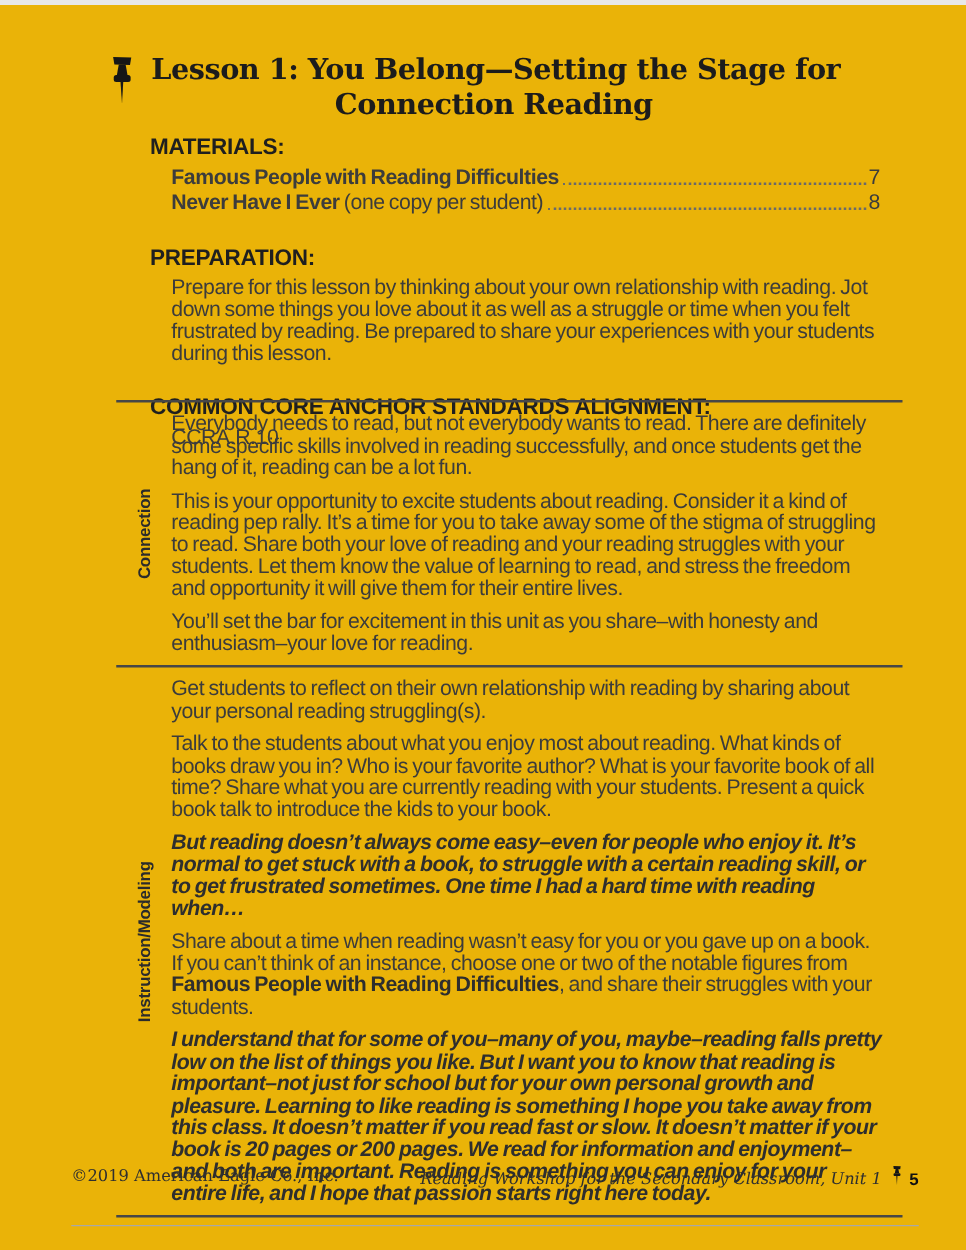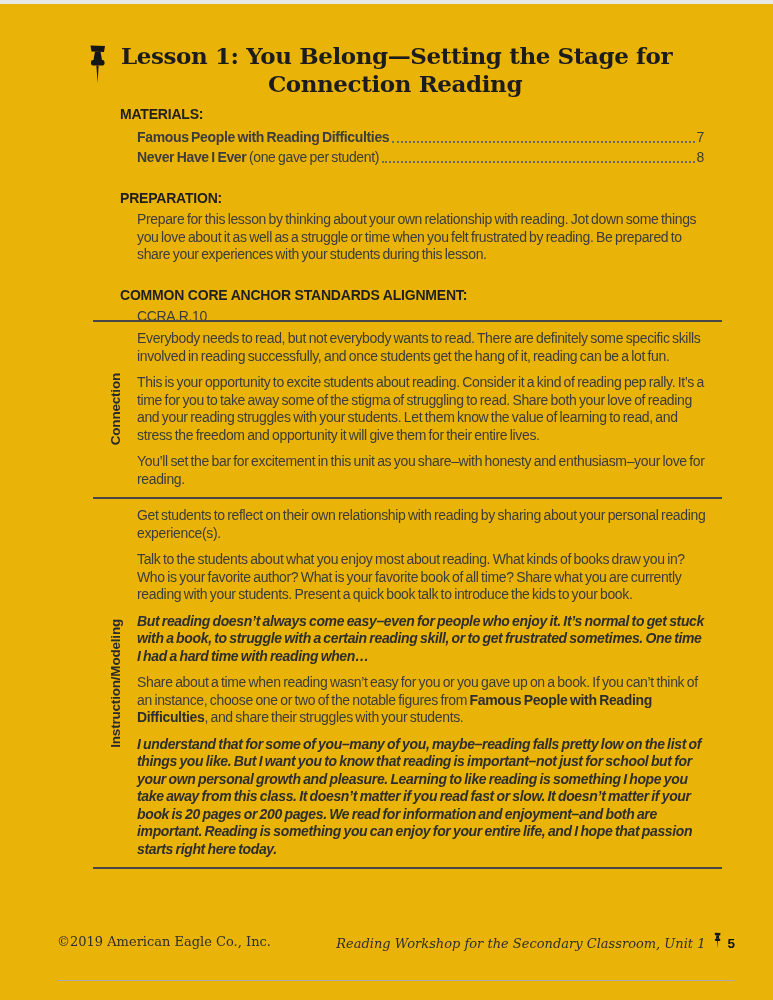--- a/index.html
+++ b/index.html
@@ -40,28 +40,28 @@
   .title .t2 { display: block; }
 
   
   .front {
     position: absolute;
     left: 120px;
     top: 102px;
     width: 584px;
   }
   .front h2 {
-    font-size: 14px;
+    font-size: 18px;
     font-weight: bold;
     letter-spacing: -0.2px;
     color: #1f1f1f;
     line-height: 1.25;
   }
   .body-text {
-    font-size: 14px;
+    font-size: 17px;
     letter-spacing: -0.35px;
     word-spacing: -1px;
     line-height: 17.5px;
     color: #3c3c3c;
   }
   .indent { padding-left: 17px; }
   .toc { padding-left: 17px; margin-top: 3px; }
   .toc-row {
     display: flex;
     align-items: flex-end;
@@ -175,21 +175,21 @@
   <section class="front">
     <h2>MATERIALS:</h2>
     <div class="toc body-text">
       <div class="toc-row">
         <span class="toc-title">Famous People with Reading Difficulties</span>
         <span class="leader"></span>
         <span class="toc-page">7</span>
       </div>
       <div class="toc-row">
         <span class="toc-title">Never Have I Ever</span>
-          <span class="toc-note"> (one gave per student)</span>
+          <span class="toc-note"> (one copy per student)</span>
         <span class="leader"></span>
         <span class="toc-page">8</span>
       </div>
     </div>
 
     <div class="gap"></div>
     <h2>PREPARATION:</h2>
     <div class="gap-sm"></div>
     <p class="body-text indent">Prepare for this lesson by thinking about your own relationship with reading. Jot down some things you love about it as well as a struggle or time when you felt frustrated by reading. Be prepared to share your experiences with your students during this lesson.</p>
 
@@ -210,21 +210,21 @@
         <p>This is your opportunity to excite students about reading. Consider it a kind of reading pep rally. It’s a time for you to take away some of the stigma of struggling to read. Share both your love of reading and your reading struggles with your students. Let them know the value of learning to read, and stress the freedom and opportunity it will give them for their entire lives.</p>
         <p>You’ll set the bar for excitement in this unit as you share–with honesty and enthusiasm–your love for reading.</p>
       </div>
     </section>
 
     <section class="lesson-sec">
       <div class="sec-label">
         <span>Instruction/Modeling</span>
       </div>
       <div class="sec-body body-text">
-        <p>Get students to reflect on their own relationship with reading by sharing about your personal reading experience(s).</p>
+        <p>Get students to reflect on their own relationship with reading by sharing about your personal reading struggling(s).</p>
         <p>Talk to the students about what you enjoy most about reading. What kinds of books draw you in? Who is your favorite author? What is your favorite book of all time? Share what you are currently reading with your students. Present a quick book talk to introduce the kids to your book.</p>
         <p class="script">But reading doesn’t always come easy–even for people who enjoy it. It’s normal to get stuck with a book, to struggle with a certain reading skill, or to get frustrated sometimes. One time I had a hard time with reading when…</p>
         <p><span>Share about a time when reading wasn’t easy for you or you gave up on a book. If you can’t think of an instance, choose one or two of the notable figures from </span><b>Famous People with Reading Difficulties</b><span>, and share their struggles with your students.</span></p>
         <p class="script">I understand that for some of you–many of you, maybe–reading falls pretty low on the list of things you like. But I want you to know that reading is important–not just for school but for your own personal growth and pleasure. Learning to like reading is something I hope you take away from this class. It doesn’t matter if you read fast or slow. It doesn’t matter if your book is 20 pages or 200 pages. We read for information and enjoyment–and both are important. Reading is something you can enjoy for your entire life, and I hope that passion starts right here today.</p>
       </div>
     </section>
 
   </div>
 
   <footer class="footer">

